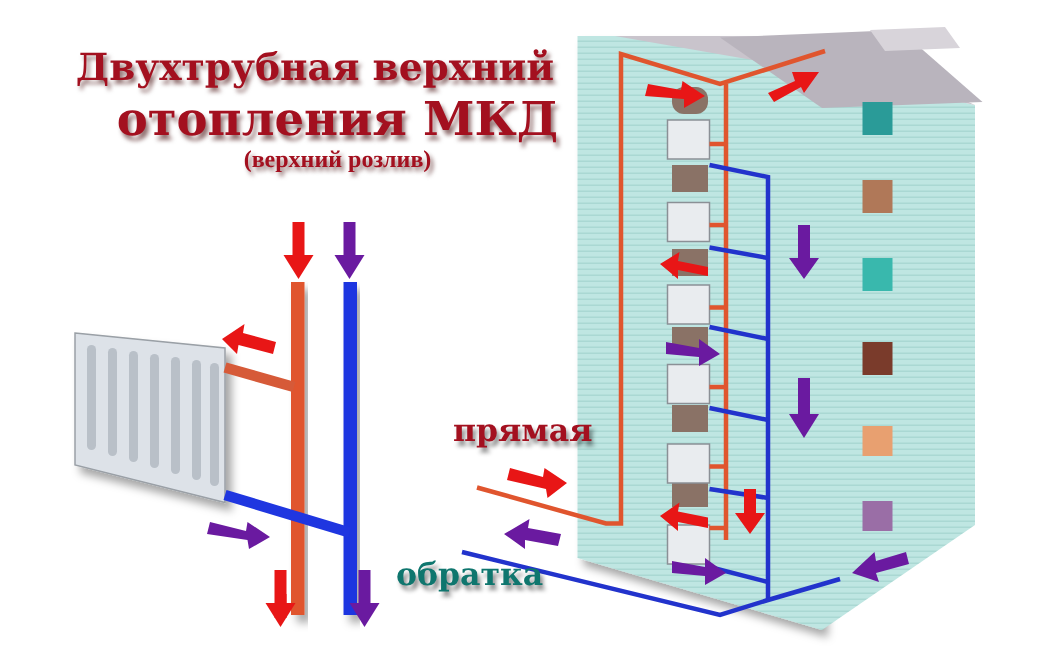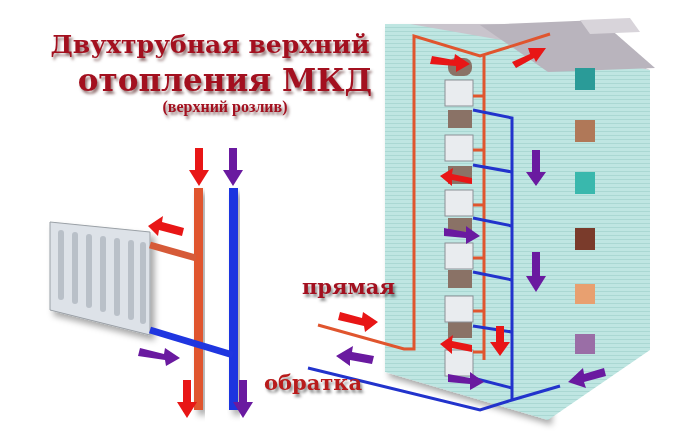--- a/index.html
+++ b/index.html
@@ -4,21 +4,21 @@
 <style>
   html,body{margin:0;padding:0;background:#ffffff;}
   body{width:695px;height:444px;position:relative;overflow:hidden;font-family:"DejaVu Serif","Liberation Serif",serif;}
   .title{position:absolute;left:0;width:390px;text-align:center;color:#a3101f;font-weight:bold;
     text-shadow:2px 3px 3px rgba(60,0,0,0.55);}
   .t1{top:30px;font-size:25px;left:15px;}
   .t2{top:62px;font-size:31px;left:30px;}
   .t3{top:98px;font-size:16px;left:30px;font-family:Liberation Serif, serif;}
   .lbl{position:absolute;font-weight:bold;font-size:21px;text-shadow:2px 3px 3px rgba(0,0,0,0.45);}
   .lbl-supply{left:266px;top:274px;color:#a3101f;margin-left:36px;}
-  .lbl-return{left:264px;top:370px;color:#b91c1c;}
+  .lbl-return{left:264px;top:370px;color:#0f766e;}
   svg{position:absolute;left:0;top:0;}
 </style>
 </head>
 <body>
 
 <div class="title t1">Двухтрубная верхний</div>
 <div class="title t2">отопления МКД</div>
 <div class="title t3">(верхний розлив)</div>
 
 <svg width="695" height="444" viewBox="0 0 695 444">

